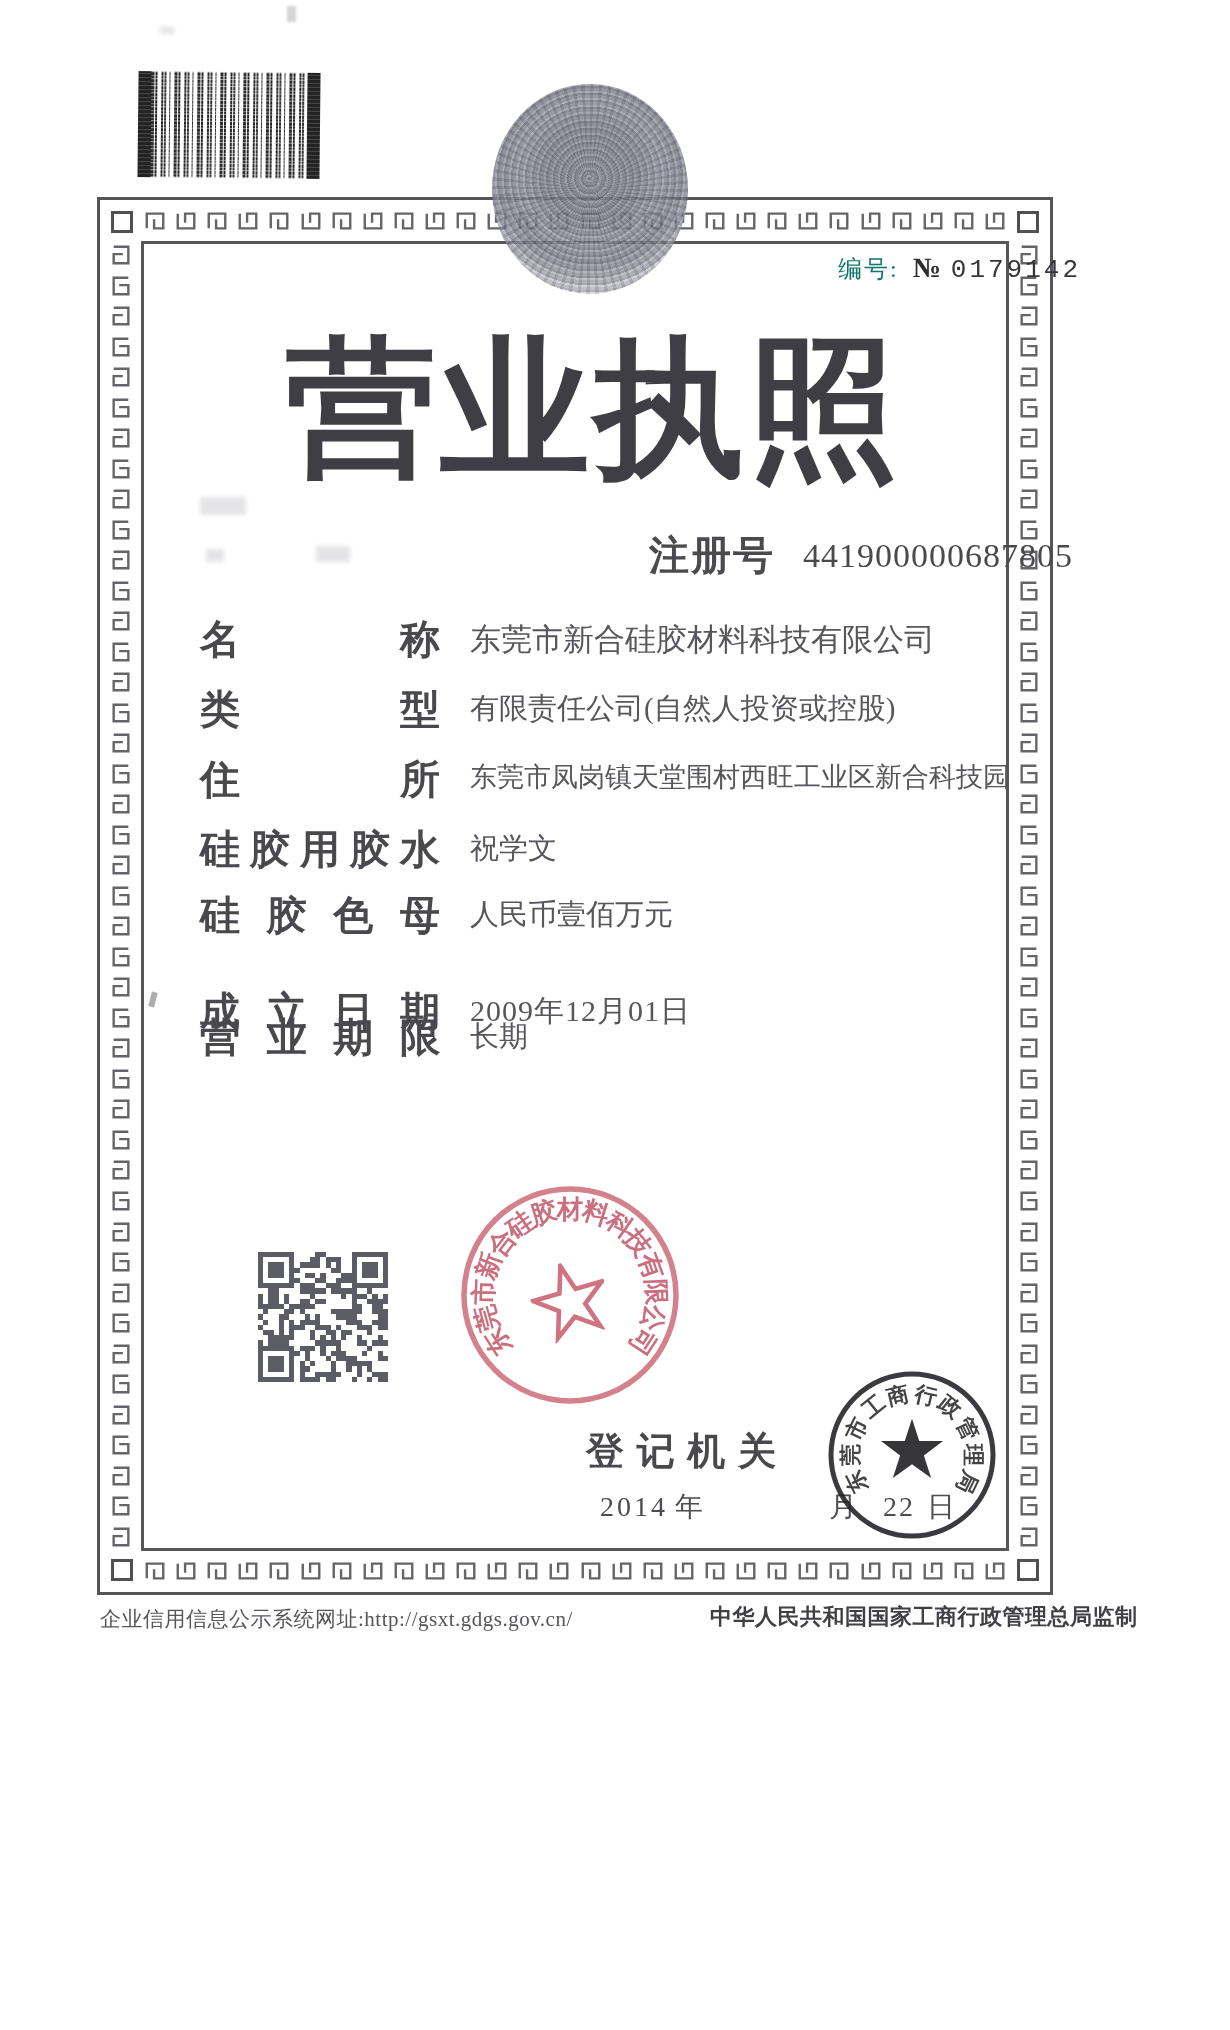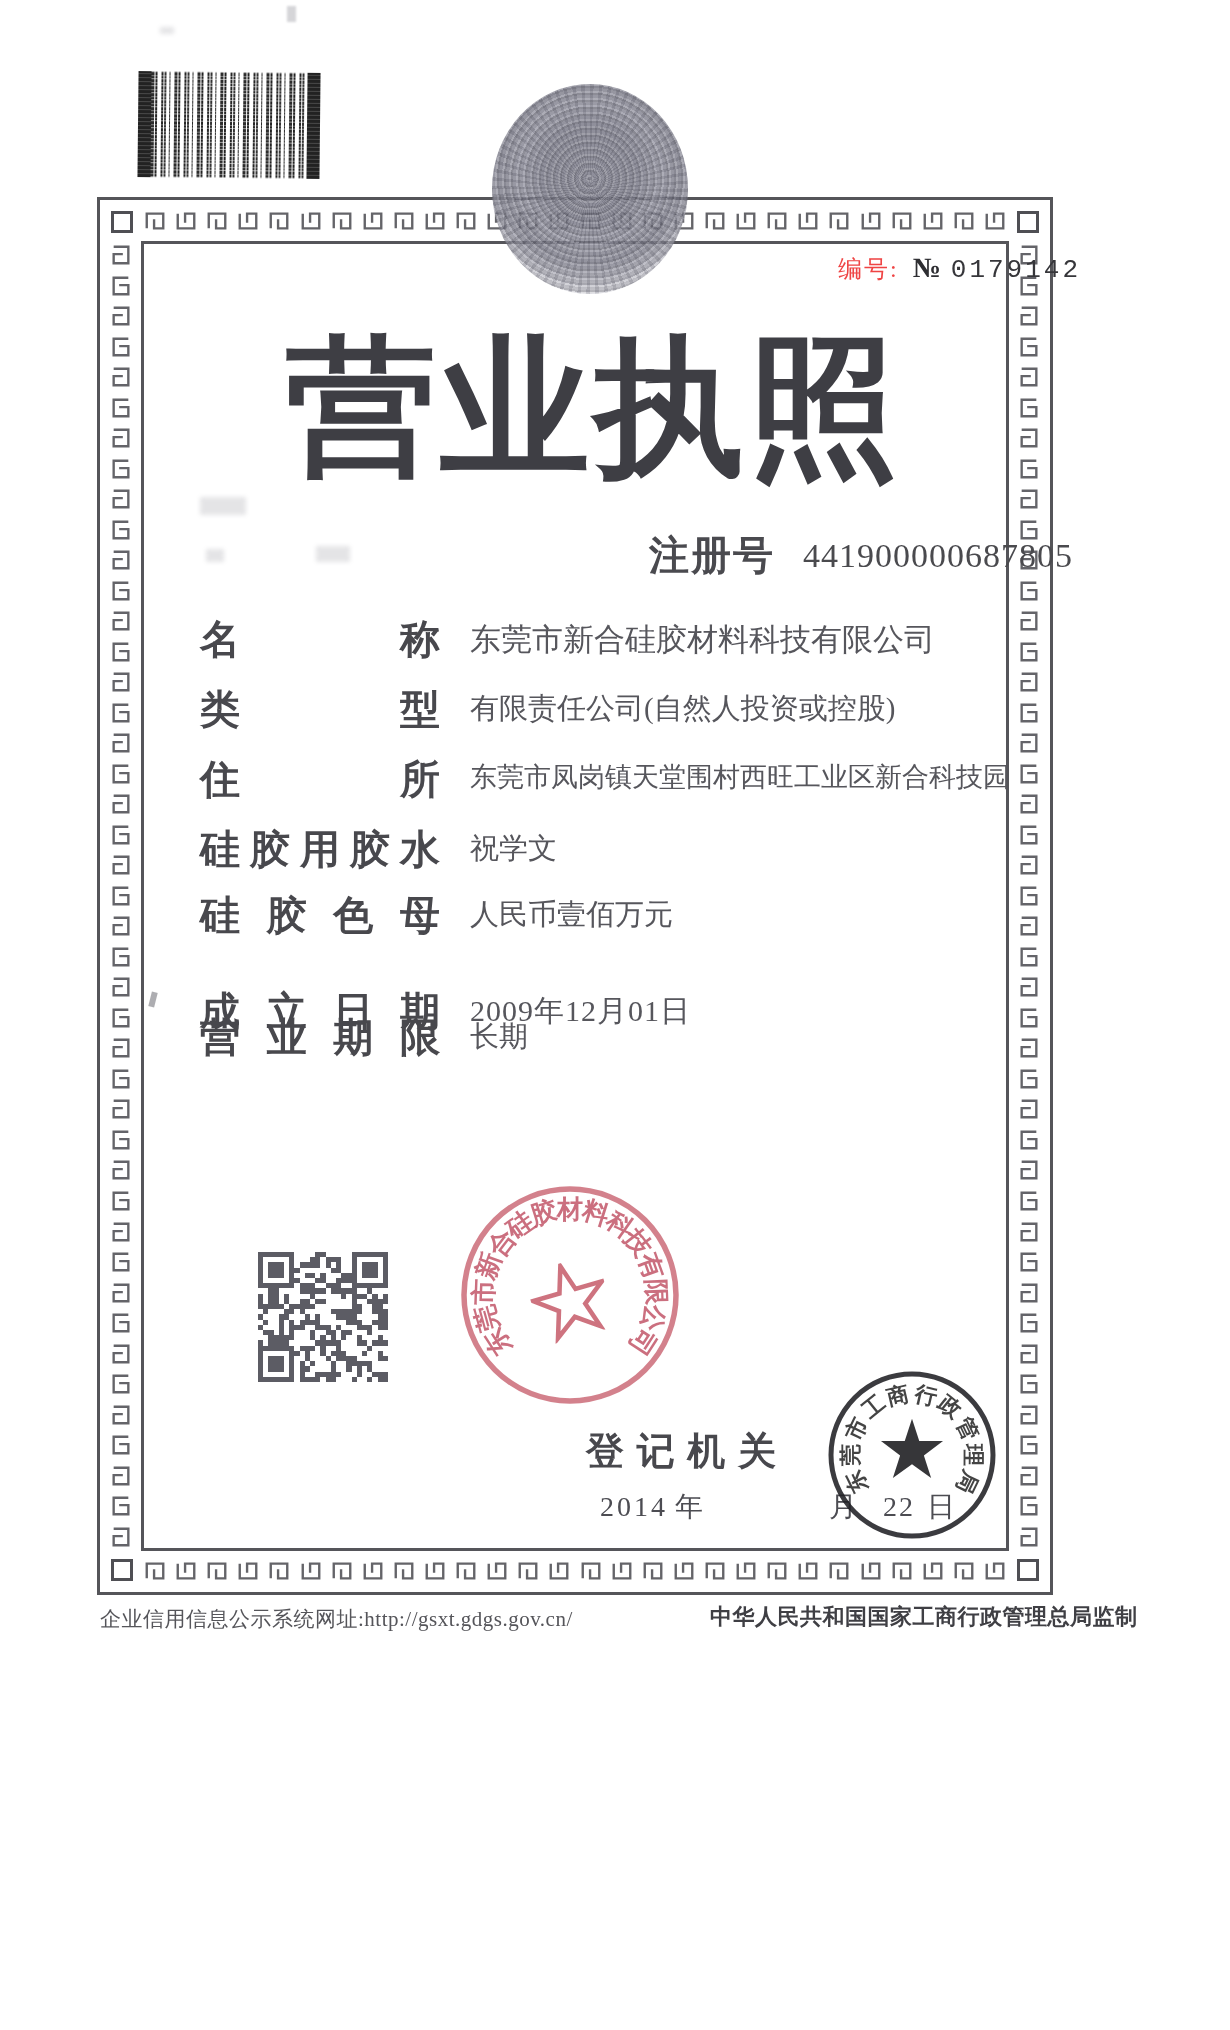--- a/index.html
+++ b/index.html
@@ -20,21 +20,21 @@
   
   .emblem{position:absolute;left:492px;top:84px;width:196px;height:210px;border-radius:50%;
     background:
       repeating-radial-gradient(circle at 50% 45%, rgba(80,80,92,.38) 0 2px, rgba(170,170,180,.25) 2px 4px, rgba(110,110,122,.35) 4px 7px),
       repeating-conic-gradient(rgba(95,95,108,.35) 0 2deg, rgba(185,185,195,.25) 2deg 5deg),
       radial-gradient(circle at 50% 42%, rgba(120,120,132,.95) 0 30%, rgba(138,138,150,.85) 45%, rgba(118,118,130,.85) 58%, rgba(160,160,170,.7) 68%, rgba(198,198,206,.4) 74%, rgba(220,220,226,.15) 78%, transparent 80%);
     filter:blur(.7px) contrast(1.05);opacity:.9;z-index:3;}
 
   
   .serial{position:absolute;left:838px;top:252px;white-space:nowrap;z-index:4;}
-  .s-label{font-size:24px;color:#ef4444;letter-spacing:2px;}
+  .s-label{font-size:24px;color:#0f766e;letter-spacing:2px;}
   .s-symbol{font-size:28px;font-weight:700;color:#2e2e32;margin-left:14px;}
   .s-digits{font-size:26px;color:#36363a;letter-spacing:3px;margin-left:10px;
             font-family:"Liberation Mono","DejaVu Sans Mono",monospace;}
 
   
   .frame{position:absolute;left:97px;top:197px;width:956px;height:1398px;border:3px solid #555559;
          box-sizing:border-box;z-index:1;}
   .frame-inner{position:absolute;inset:41px;border:3px solid #55555a;}
   .strip{position:absolute;display:flex;justify-content:space-between;align-items:center;overflow:hidden;}
   .strip.h1{left:44px;top:0;right:44px;height:42px;}
@@ -44,21 +44,21 @@
   .hk{line-height:0;display:block;opacity:.85;}
   .fl svg{transform:scaleY(-1);}
   .strip.v svg{transform:rotate(90deg);}
   .strip.v .fl svg{transform:rotate(90deg) scaleY(-1);}
   .corner{position:absolute;width:44px;height:44px;}
   .corner::after{content:"";position:absolute;inset:11px;border:3px solid #4f4f54;}
   .c-tl{left:0;top:0;} .c-tr{right:0;top:0;} .c-bl{left:0;bottom:0;} .c-br{right:0;bottom:0;}
 
   
   .title{position:absolute;left:286px;top:330px;margin:0;font-size:150px;line-height:1.05;
-    font-family:Liberation Serif, serif;font-weight:900;color:#3e3e44;
+    font-family:Liberation Sans, sans-serif;font-weight:900;color:#3e3e44;
     letter-spacing:4px;z-index:2;filter:blur(.35px);white-space:nowrap;}
 
   
   .regno{position:absolute;left:615px;top:528px;z-index:2;white-space:nowrap;}
   .rn-label{display:inline-block;font-size:40px;font-weight:700;color:#4a4a4f;vertical-align:middle;margin-left:34px;}
   .rn-digits{font-size:34px;color:#4a4a4e;letter-spacing:1px;margin-left:28px;vertical-align:middle;}
 
   
   .row{position:absolute;left:200px;display:flex;align-items:flex-start;z-index:2;}
   .flabel{display:block;width:280px;flex:0 0 auto;font-size:40px;font-weight:600;color:#48484d;

